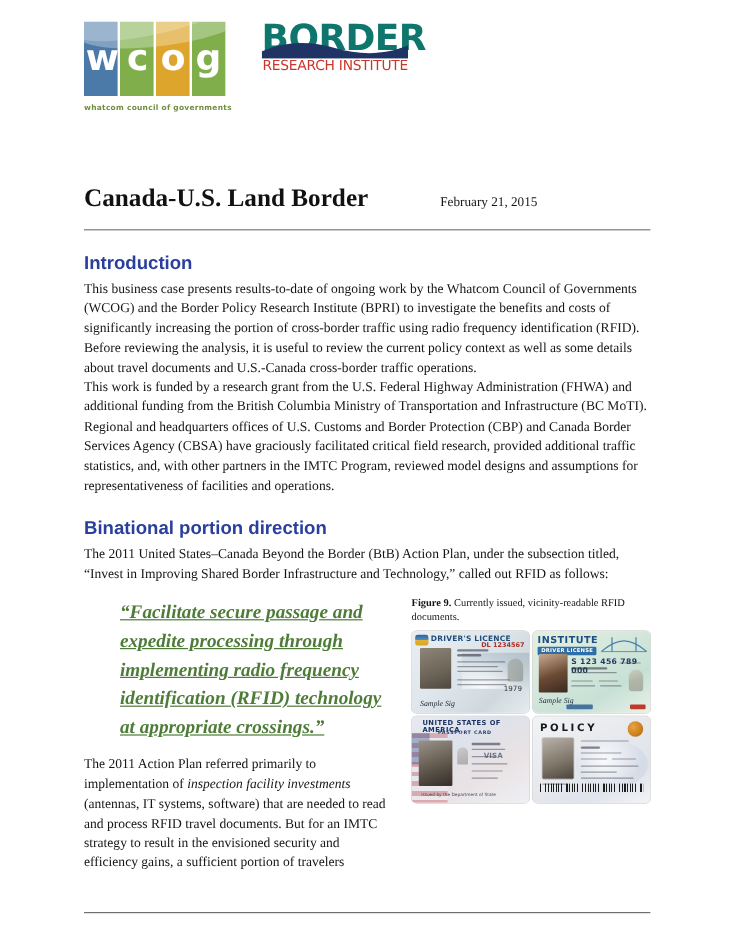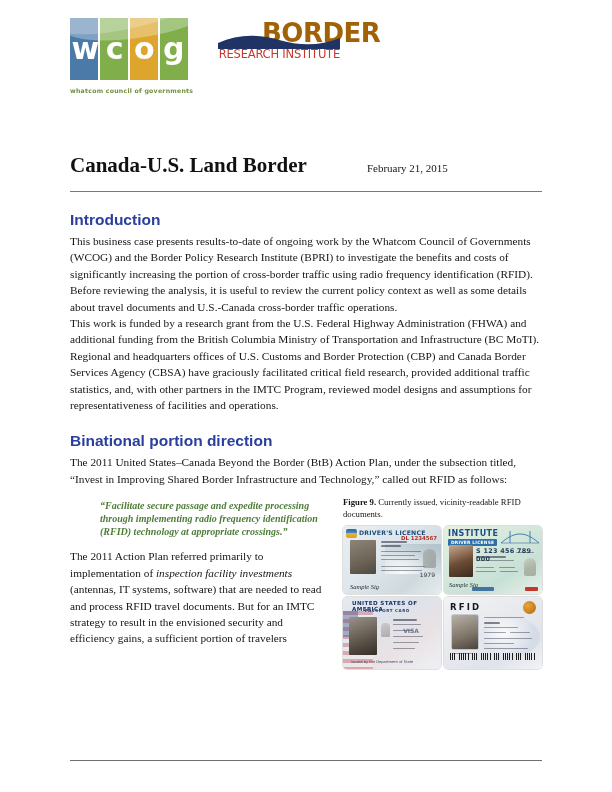--- a/index.html
+++ b/index.html
@@ -106,25 +106,24 @@
     width: 122px;
     padding-top: 2px;
   }
   .bpri-row {
     position: relative;
     height: 26px;
   }
   .bpri-border {
     font-family: "DejaVu Sans", sans-serif;
     font-weight: bold;
-    font-size: 26px;
+    font-size: 30px;
     line-height: 26px;
-    color: #a16207;
+    color: #0f766e;
     letter-spacing: -0.5px;
-    margin-left: 44px;
   }
   .bpri-wave {
     position: absolute;
     left: 0; top: 12px;
     width: 122px; height: 17px;
     overflow: hidden;
   }
   .bpri-wave svg { display: block; }
   .bpri-policy {
     font-family: "DejaVu Sans", sans-serif;
@@ -222,25 +221,26 @@
   }
   .col-right {
     width: 199px;
     flex: 0 0 199px;
   }
 
   .quote {
     font-family: "Liberation Serif", serif;
     font-style: italic;
     font-weight: bold;
-    font-size: 10px;
-    line-height: 13px;
+    font-size: 16px;
+    line-height: 24px;
     color: #4e7c38;
     margin: 4px 0 10px 0;
     padding-left: 30px;
+    text-decoration: underline;
   }
   p.body-narrow {
     font-family: "Liberation Serif", serif;
     font-size: 11.3px;
     line-height: 16.4px;
     color: #151515;
     margin: 0;
   }
   p.body-narrow i { font-style: italic; }
 
@@ -560,21 +560,21 @@
           <div class="ghost-line thin" style="left:50px; top:39px; width:30px;"></div>
           <div class="ghost-line thin" style="left:50px; top:45px; width:26px;"></div>
           <div class="ghost-line thin" style="left:50px; top:51px; width:22px;"></div>
           <div class="visaword">VISA</div>
           <div class="card-photo f3" style="left:38px; top:26px; width:9px; height:14px; opacity:0.3; border-radius:4px 4px 1px 1px;"></div>
           <div class="footline">issued by the Department of State</div>
         </div>
 
         <div class="card card4">
           <div class="globe"></div>
-          <div class="nexus">RFID</div>
+          <div class="nexus">POLICY</div>
           <div class="seal"></div>
           <div class="card-photo f4 photo-holo"></div>
           <div class="ghost-line thin" style="left:40px; top:20px; width:40px;"></div>
           <div class="ghost-line" style="left:40px; top:25px; width:16px;"></div>
           <div class="ghost-line thin" style="left:40px; top:30px; width:34px;"></div>
           <div class="ghost-line thin" style="left:40px; top:35px; width:22px;"></div>
           <div class="ghost-line thin" style="left:66px; top:35px; width:20px;"></div>
           <div class="ghost-line thin" style="left:40px; top:41px; width:48px;"></div>
           <div class="ghost-line thin" style="left:40px; top:46px; width:30px;"></div>
           <div class="ghost-line thin" style="left:40px; top:51px; width:44px;"></div>

